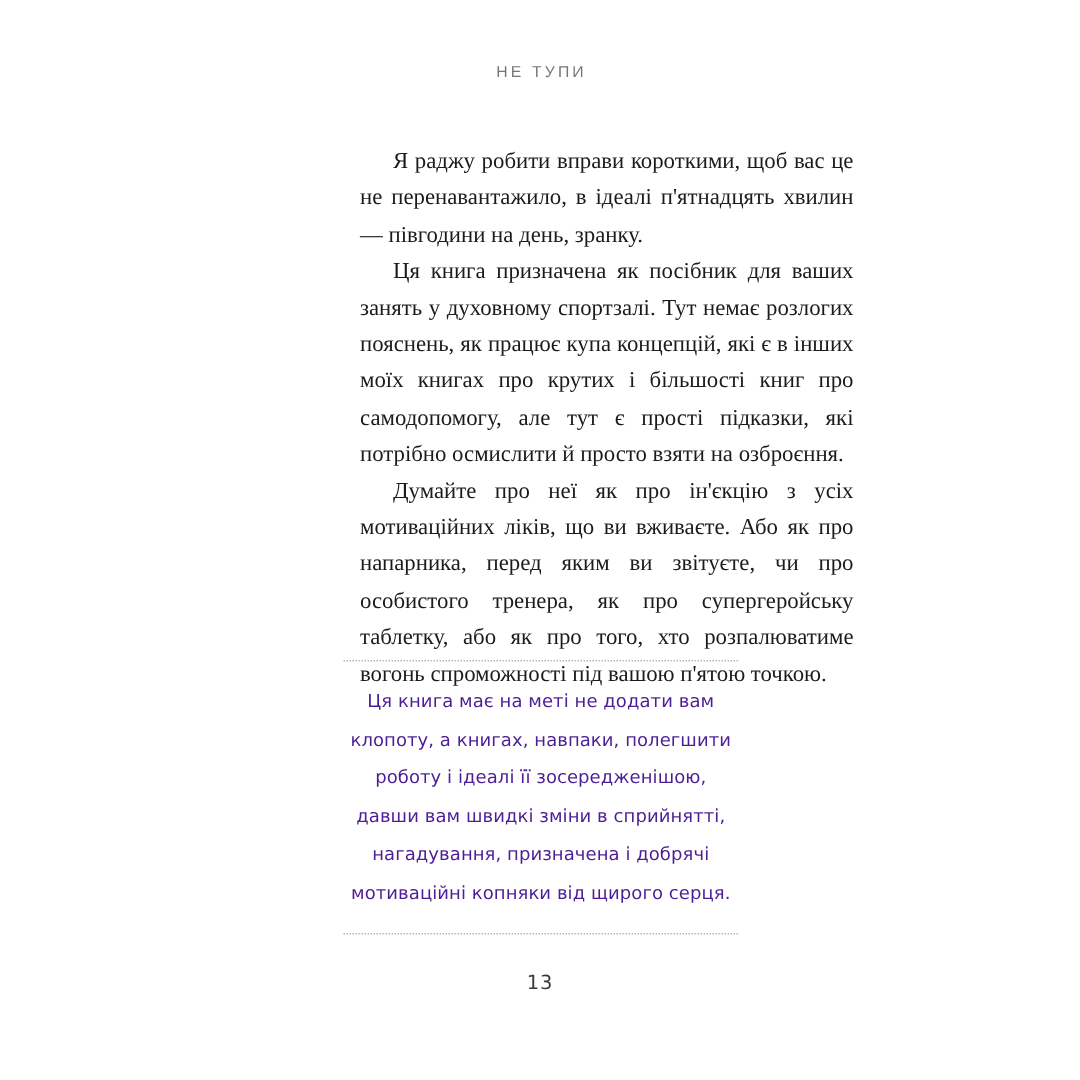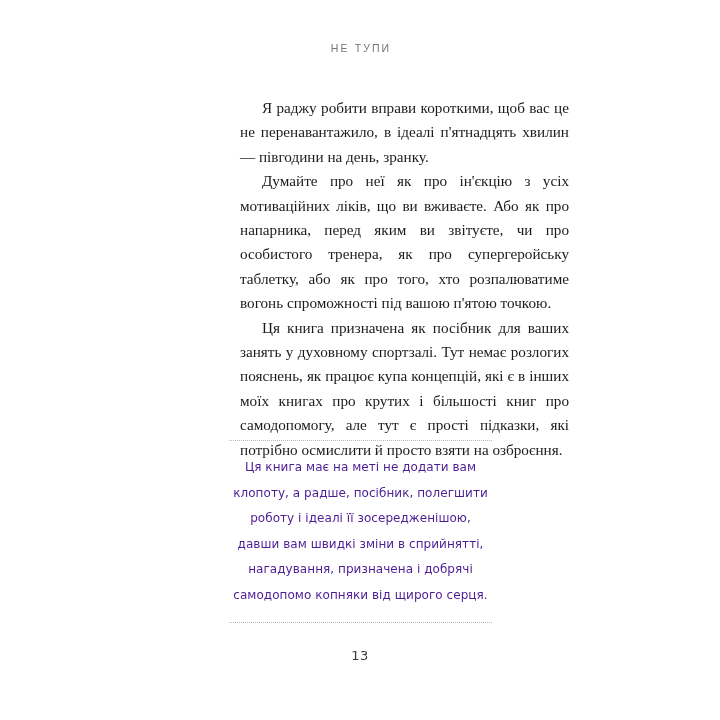--- a/index.html
+++ b/index.html
@@ -102,32 +102,32 @@
 </style>
 </head>
 <body>
 
 <div class="page">
 
   <div class="running-head">НЕ ТУПИ</div>
 
   <div class="text-column">
     <p class="body-paragraph">Я раджу робити вправи короткими, щоб вас це не перенавантажило, в ідеалі п'ятнадцять хвилин — півгодини на день, зранку.</p>
+    <p class="body-paragraph">Ця книга призначена як посібник для ваших за­нять у духовному спортзалі. Тут немає розлогих по­яснень, як працює купа концепцій, які є в інших моїх книгах про крутих і більшості книг про самодопомо­гу, але тут є прості підказки, які потрібно осмислити й просто взяти на озброєння.</p>
     <p class="body-paragraph">Думайте про неї як про ін'єкцію з усіх мотивацій­них ліків, що ви вживаєте. Або як про напарника, перед яким ви звітуєте, чи про особистого тренера, як про супергеройську таблетку, або як про того, хто розпалюватиме вогонь спроможності під вашою п'ятою точкою.</p>
-    <p class="body-paragraph">Ця книга призначена як посібник для ваших за­нять у духовному спортзалі. Тут немає розлогих по­яснень, як працює купа концепцій, які є в інших моїх книгах про крутих і більшості книг про самодопомо­гу, але тут є прості підказки, які потрібно осмислити й просто взяти на озброєння.</p>
   </div>
 
   <div class="pull-quote">
     <div class="quote-rule"></div>
     <div class="quote-body">
       <div class="quote-line">Ця книга має на меті не додати вам</div>
-      <div class="quote-line">клопоту, а радше, посібник, полегшити</div>
+      <div class="quote-line">клопоту, а книгах, навпаки, полегшити</div>
       <div class="quote-line">роботу і ідеалі її зосередженішою,</div>
       <div class="quote-line">давши вам швидкі зміни в сприйнятті,</div>
       <div class="quote-line">нагадування, призначена і добрячі</div>
-      <div class="quote-line">самодопомо копняки від щирого серця.</div>
+      <div class="quote-line">мотиваційні копняки від щирого серця.</div>
     </div>
     <div class="quote-rule"></div>
   </div>
 
   <div class="folio">13</div>
 
 </div>
 
 </body></html>

